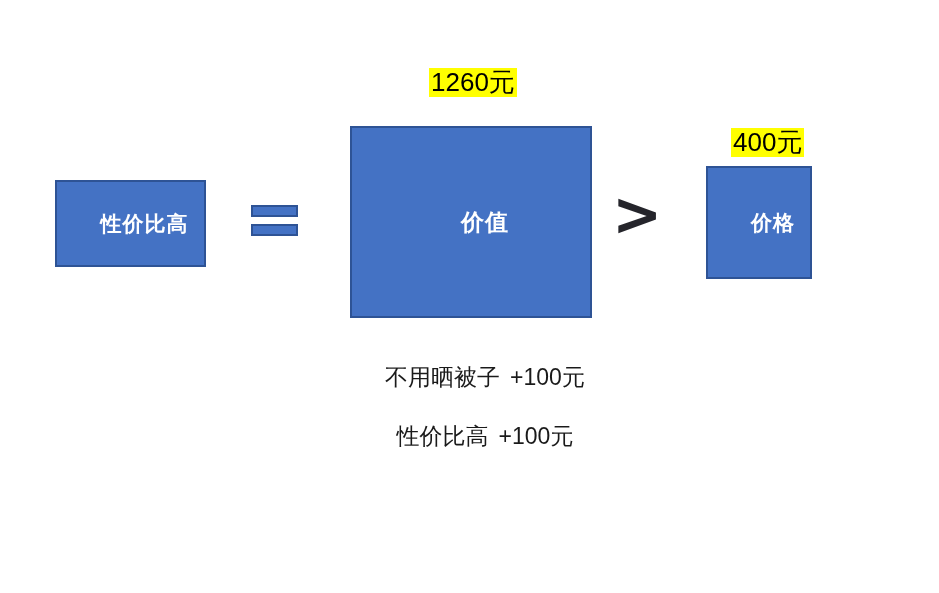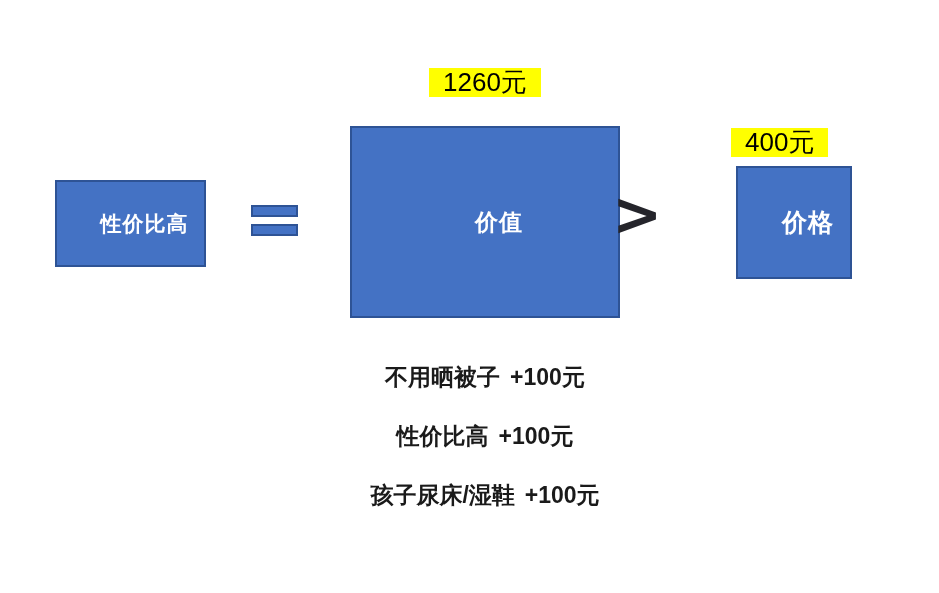--- a/index.html
+++ b/index.html
@@ -36,31 +36,30 @@
   #box-ratio {
     left: 55px;
     top: 180px;
     width: 151px;
     height: 87px;
     font-size: 21px;
   }
   #box-value {
     left: 350px;
     top: 126px;
-    width: 270px;
+    width: 242px;
     height: 192px;
     font-size: 23px;
   }
   #box-price {
     left: 706px;
     top: 166px;
-    width: 116px;
+    width: 106px;
     height: 113px;
-    font-size: 25px;
-    margin-left: 30px;
+    font-size: 21px;
   }
 
   
   #equals-sign {
     position: absolute;
     left: 251px;
     top: 205px;
     width: 47px;
     height: 31px;
   }
@@ -92,40 +91,39 @@
   }
 
   
   .highlight-label {
     position: absolute;
     background: #FFFF00;
     color: #000000;
     font-size: 26px;
     line-height: 29px;
     white-space: nowrap;
-    padding: 0 14px;
+    padding: 0 2px;
   }
   #label-value-total {
     left: 429px;
     top: 68px;
   }
   #label-price-total {
     left: 731px;
     top: 128px;
   }
 
   
   #breakdown-list {
     position: absolute;
     left: 290px;
     top: 348px;
     width: 390px;
     text-align: center;
     color: #1A1A1A;
-    font-weight: bold;
   }
   #breakdown-list .breakdown-row {
     font-size: 23px;
     line-height: 59px;
     white-space: nowrap;
   }
   #breakdown-list .breakdown-row .item-label { margin-right: 10px; }
   #breakdown-list .breakdown-row .item-amount { }
 </style>
 </head>
@@ -156,18 +154,15 @@
     <span>价格</span>
   </div>
 
   <div id="breakdown-list">
     <div class="breakdown-row">
       <span class="item-label">不用晒被子</span><span class="item-amount">+100元</span>
     </div>
     <div class="breakdown-row">
       <span class="item-label">性价比高</span><span class="item-amount">+100元</span>
     </div>
-    <div class="breakdown-row">
-      <span class="item-label">孩子尿床/湿鞋</span><span class="item-amount">+100元</span>
-    </div>
   </div>
 
 </div>
 
 </body></html>

